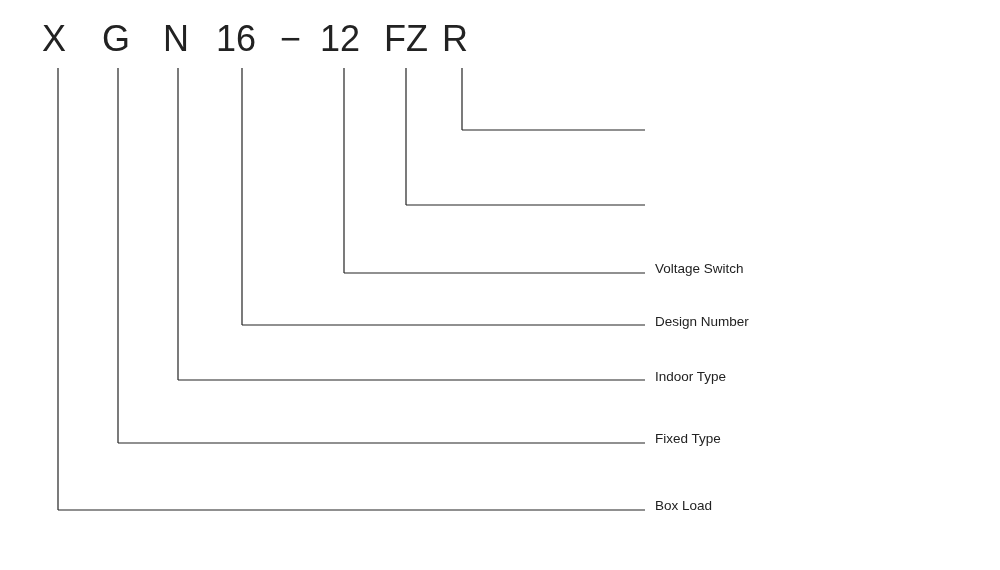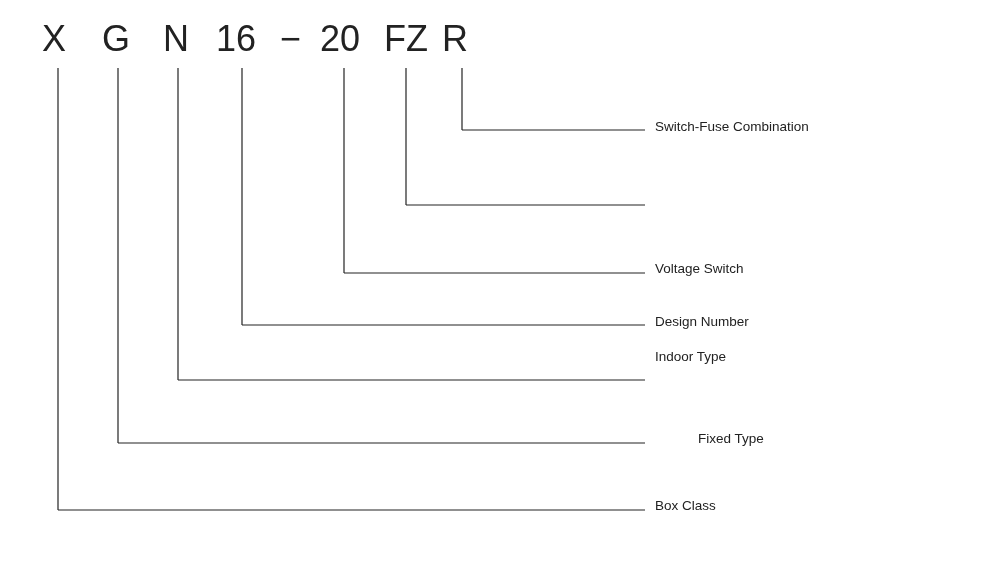--- a/index.html
+++ b/index.html
@@ -45,30 +45,29 @@
 </head>
 <body>
 
 <div id="diagram">
 
   <span class="letter" style="left:42px;">X</span>
   <span class="letter" style="left:102px;">G</span>
   <span class="letter" style="left:163px;">N</span>
   <span class="letter" style="left:216px;">16</span>
   <span class="letter" style="left:280px;">−</span>
-  <span class="letter" style="left:320px;">20</span>
+  <span class="letter" style="left:320px;">12</span>
   <span class="letter" style="left:384px;">FZ</span>
   <span class="letter" style="left:442px;">R</span>
 
-  <div class="label" style="top:118px; left:655px;">Switch-Fuse Combination</div>
   <div class="label" style="top:260px; left:655px;">Voltage Switch</div>
   <div class="label" style="top:313px; left:655px;">Design Number</div>
-  <div class="label" style="top:348px; left:655px;">Indoor Type</div>
-  <div class="label" style="top:430px; left:655px;margin-left:43px;">Fixed Type</div>
-  <div class="label" style="top:497px; left:655px;">Box Class</div>
+  <div class="label" style="top:368px; left:655px;">Indoor Type</div>
+  <div class="label" style="top:430px; left:655px;">Fixed Type</div>
+  <div class="label" style="top:497px; left:655px;">Box Load</div>
 
   <svg class="lines">
 
     <line x1="462" y1="68" x2="462" y2="130"></line>
     <line x1="462" y1="130" x2="645" y2="130"></line>
 
     <line x1="406" y1="68" x2="406" y2="205"></line>
     <line x1="406" y1="205" x2="645" y2="205"></line>
 
     <line x1="344" y1="68" x2="344" y2="273"></line>

